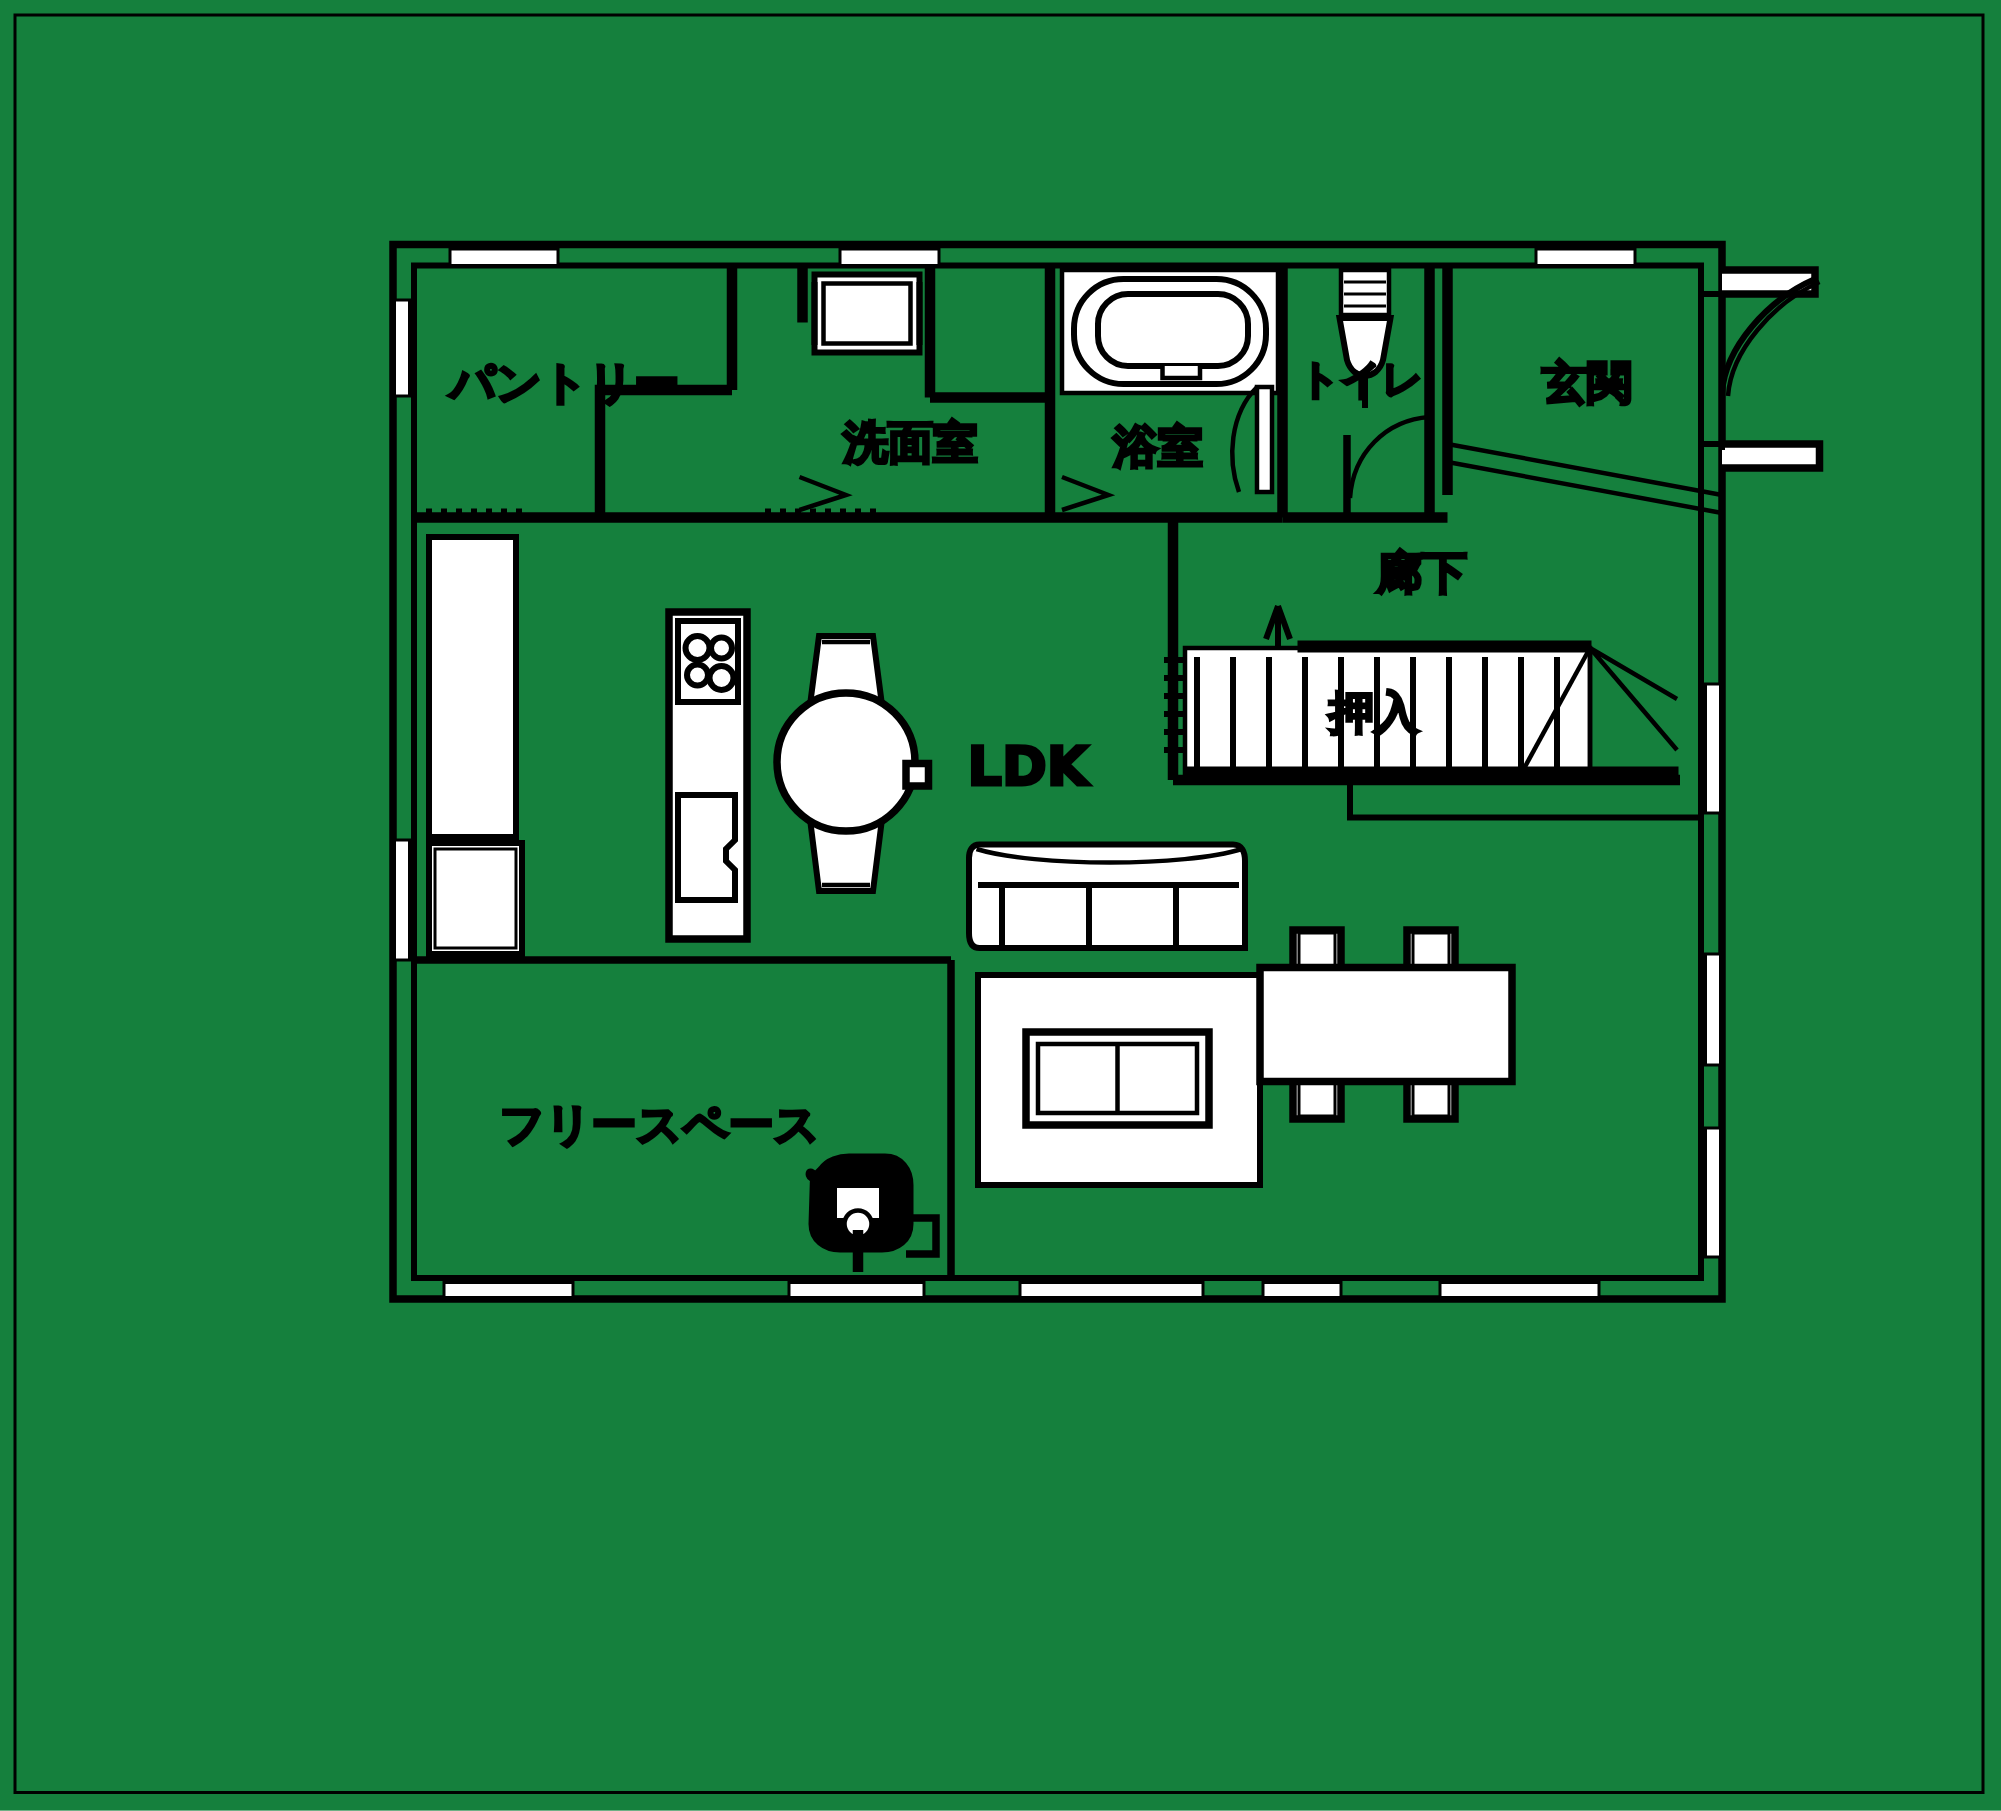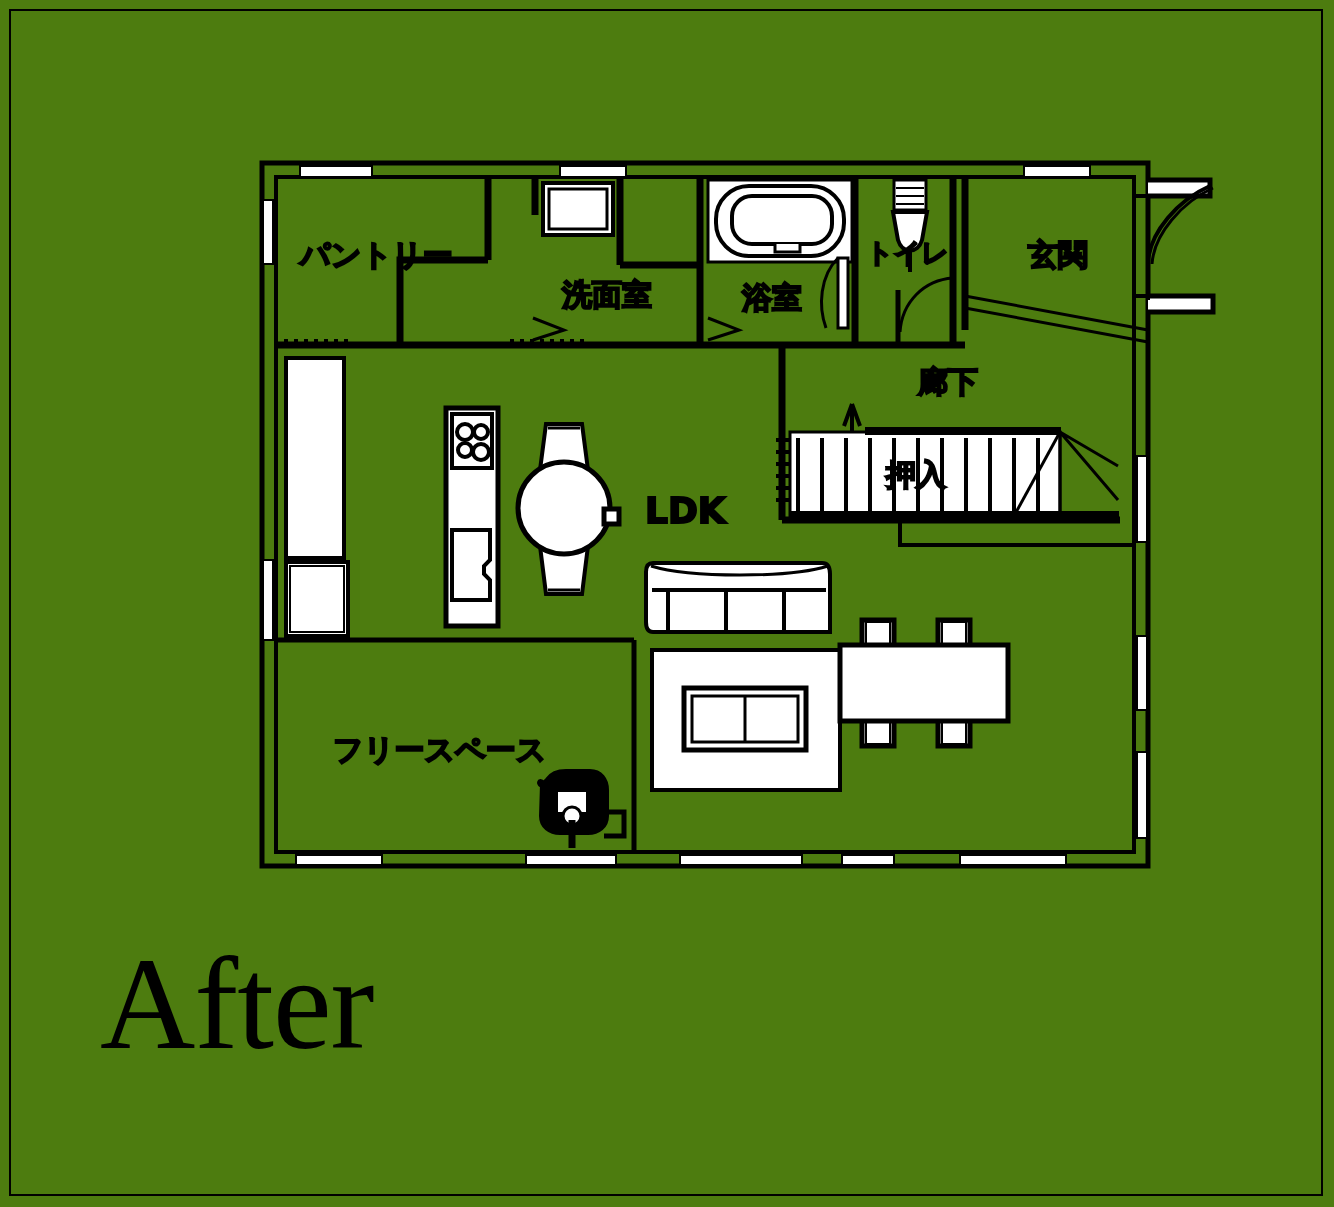--- a/index.html
+++ b/index.html
@@ -12,21 +12,21 @@
     height: 1207px;
     font-family: "Liberation Sans", "DejaVu Sans", sans-serif;
     position: relative;
     overflow: hidden;
   }
   #page {
     position: absolute;
     left: 0; top: 0;
     width: 1334px;
     height: 1207px;
-    background: #4d7c0f;
+    background: #15803d;
   }
   #border-frame {
     position: absolute;
     left: 9px; top: 9px;
     width: 1314px;
     height: 1187px;
     border: 2px solid #000000;
     box-sizing: border-box;
   }
   #plan-svg-wrap {
@@ -299,15 +299,14 @@
           <text class="rm-label" x="918" y="392" font-size="30">廊下</text>
           <text class="rm-label" x="886" y="485" font-size="30">押入</text>
           <text class="rm-label" x="645" y="523" font-size="36">LDK</text>
           <text class="rm-label" x="333" y="760" font-size="30">フリースペース</text>
         </g>
 
       </g>
     </svg>
   </div>
 
-  <div id="after-label">After</div>
 
 </div>
 
 </body></html>

